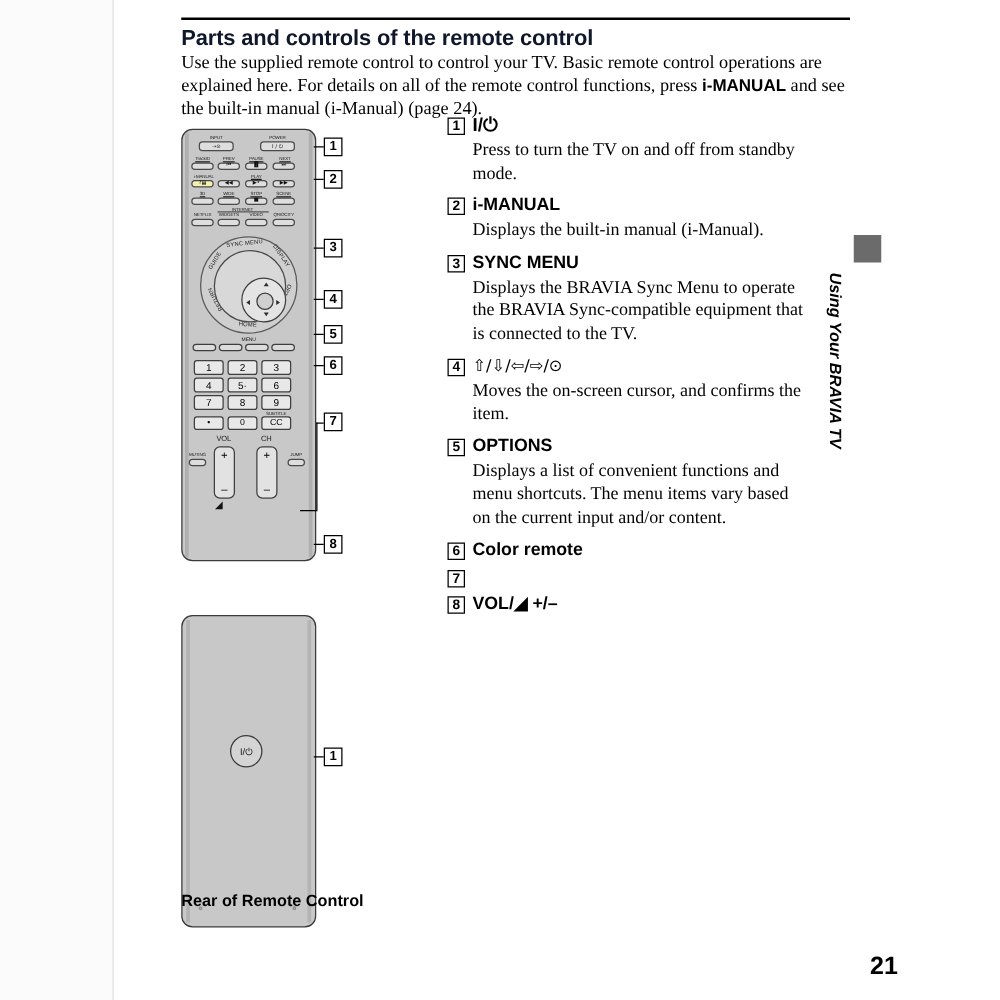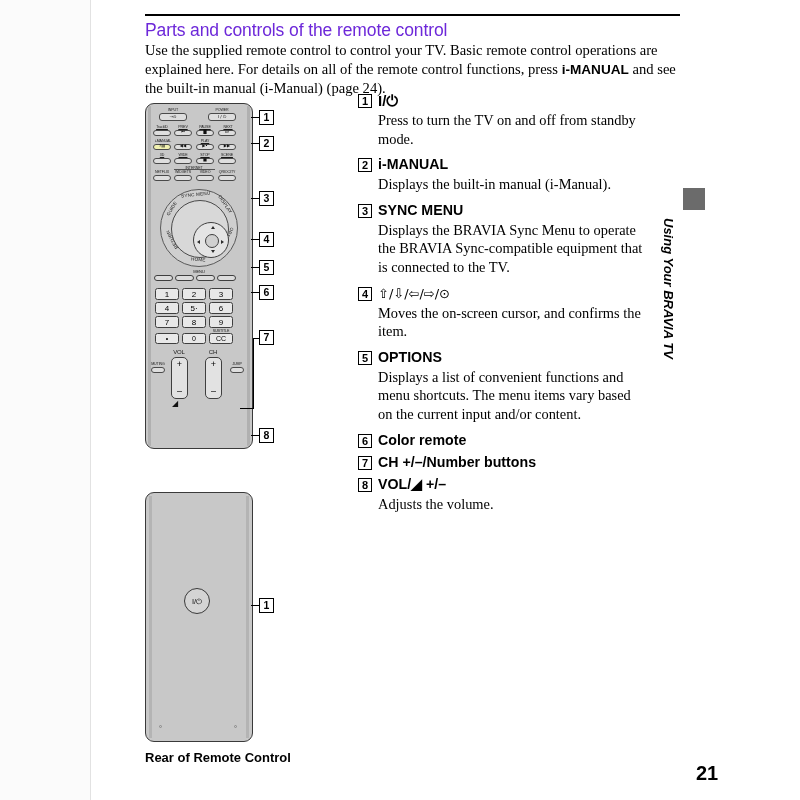--- a/index.html
+++ b/index.html
@@ -37,24 +37,24 @@
     width: 535px; height: 2px;
     background: #000;
   }
 
   
   .page-title {
     position: absolute;
     left: 145px; top: 20px;
     width: 540px;
     font-family: "Liberation Sans", sans-serif;
-    font-weight: normal;
+    font-weight: bold;
     font-size: 17.5px;
     letter-spacing: -0.1px;
-    color: #6d28d9;
+    color: #0f172a;
   }
   .intro {
     position: absolute;
     left: 145px; top: 41px;
     width: 537px;
     font-family: "Liberation Serif", serif;
     font-size: 14.6px;
     line-height: 18.7px;
     text-align: left;
   }
@@ -328,21 +328,21 @@
   .caption {
     position: absolute;
     font-family: "Liberation Sans", sans-serif;
     font-weight: bold;
     font-size: 13px;
     line-height: 16px;
     color: #000;
     white-space: pre-line;
   }
   #caption-front { left: 145px; top: 458px; width: 260px; }
-  #caption-rear  { left: 145px; top: 750px; width: 260px; }
+  #caption-rear  { left: 145px; top: 713px; width: 260px; }
 
   
   .callout {
     position: absolute;
     box-sizing: border-box;
     width: 15px; height: 15px;
     border: 1.3px solid #000;
     background: #fff;
     font-family: "Liberation Sans", sans-serif;
     font-weight: bold;
@@ -421,30 +421,28 @@
     <div class="desc-entry">
       <div class="desc-head">
         <span class="numbox">6</span>
         <span>Color remote</span>
       </div>
     </div>
 
     <div class="desc-entry">
       <div class="desc-head">
         <span class="numbox">7</span>
-        <span>CH +/–/Number buttons</span>
       </div>
     </div>
 
     <div class="desc-entry">
       <div class="desc-head">
         <span class="numbox">8</span>
         <span>VOL/◢ +/–</span>
       </div>
-      <div class="desc-body">Adjusts the volume.</div>
     </div>
 
   </div>
 
   <div class="side-tab-block"></div>
   <div class="side-tab-text">Using Your BRAVIA TV</div>
 
   <div class="page-number">21</div>
 
   <div id="remote-front">

